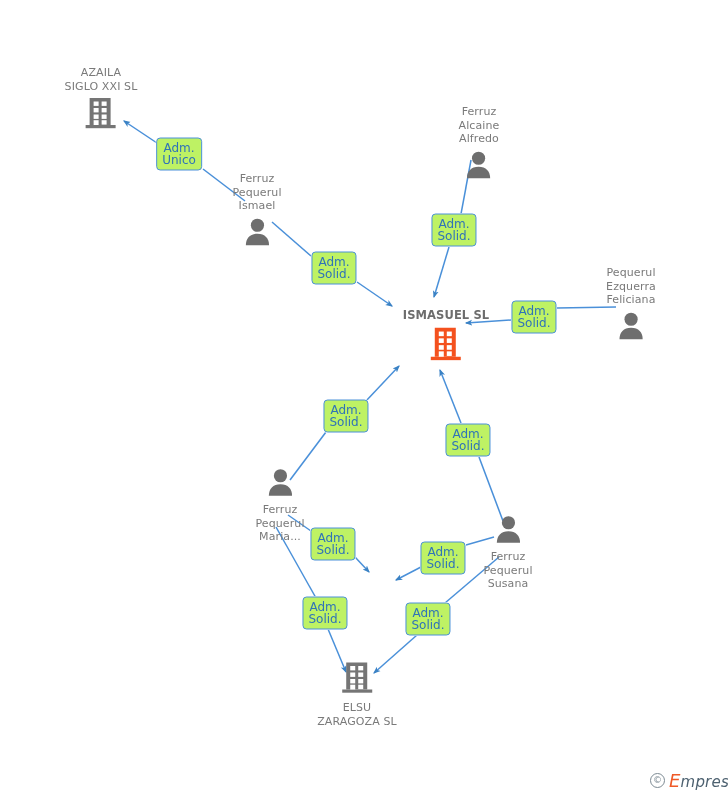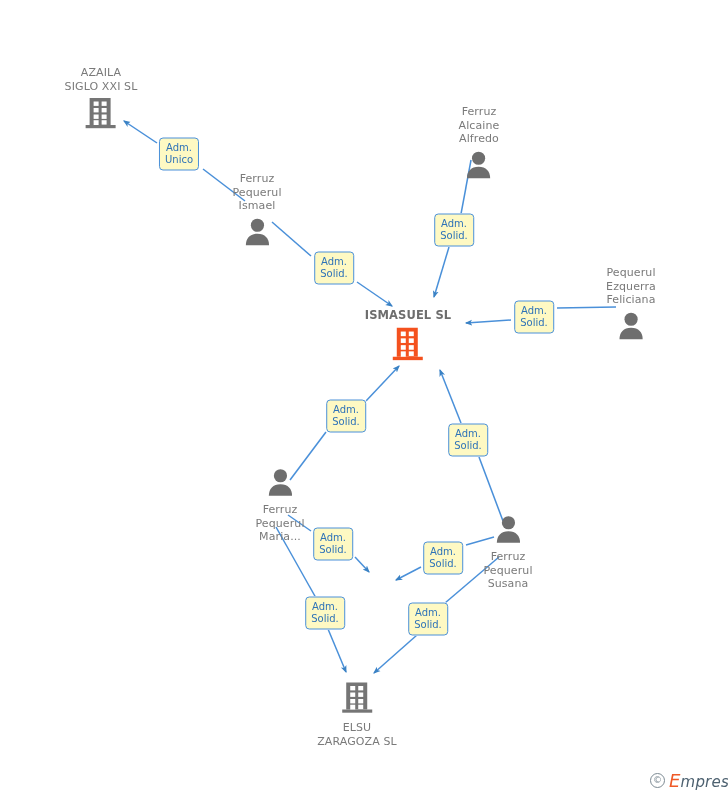--- a/index.html
+++ b/index.html
@@ -46,23 +46,23 @@
     color: #6d6d6d;
     font-weight: bold;
     font-size: 11.5px;
   }
   .edge-label {
     position: absolute;
     transform: translate(-50%, -50%);
     box-sizing: border-box;
     border: 1.4px solid #4a90d9;
     border-radius: 4px;
-    background: #fef9c3;
+    background: #bef264;
     color: #2f73b8;
-    font-size: 10px;
+    font-size: 12px;
     line-height: 12px;
     text-align: center;
     padding: 3px 5px 4px 5px;
     white-space: pre-line;
     box-shadow: 0 0 0 0.5px rgba(255,255,255,0.9);
   }
   .watermark {
     position: absolute;
     display: flex;
     align-items: center;
@@ -176,21 +176,21 @@
 Ezquerra
 Feliciana</div>
     <div class="node-icon">
       <svg width="30" height="30" viewBox="0 0 30 30">
         <circle cx="15" cy="9" r="6.6" fill="#6e6e6e"></circle>
         <path d="M15 17.5 C7.5 17.5 3.4 22.2 3.4 29 L26.6 29 C26.6 22.2 22.5 17.5 15 17.5 Z" fill="#6e6e6e"></path>
       </svg>
     </div>
   </div>
 
-  <div class="node" style="left:408px; top:337px;">
+  <div class="node" style="left:446px; top:337px;">
     <div class="node-label above center-bold">ISMASUEL SL</div>
     <div class="node-icon">
       <svg width="32" height="36" viewBox="0 0 32 36">
         <rect x="5" y="2" width="21" height="29" fill="#f4511e"></rect>
         <rect x="1" y="31" width="30" height="3.4" fill="#f4511e"></rect>
         <rect x="9" y="5.8" width="5" height="4.6" fill="#ffffff"></rect>
         <rect x="17" y="5.8" width="5" height="4.6" fill="#ffffff"></rect>
         <rect x="9" y="12.6" width="5" height="4.6" fill="#ffffff"></rect>
         <rect x="17" y="12.6" width="5" height="4.6" fill="#ffffff"></rect>
         <rect x="9" y="19.4" width="5" height="4.6" fill="#ffffff"></rect>
@@ -219,21 +219,21 @@
         <circle cx="15" cy="9" r="6.6" fill="#6e6e6e"></circle>
         <path d="M15 17.5 C7.5 17.5 3.4 22.2 3.4 29 L26.6 29 C26.6 22.2 22.5 17.5 15 17.5 Z" fill="#6e6e6e"></path>
       </svg>
     </div>
     <div class="node-label below">Ferruz
 Pequerul
 Susana</div>
   </div>
 
 
-  <div class="node" style="left:357px; top:714px;">
+  <div class="node" style="left:357px; top:694px;">
     <div class="node-icon">
       <svg width="32" height="34" viewBox="0 0 32 34">
         <rect x="5" y="2" width="21" height="27" fill="#757575"></rect>
         <rect x="1" y="29" width="30" height="3.2" fill="#757575"></rect>
         <rect x="9" y="5.5" width="5" height="4.4" fill="#ffffff"></rect>
         <rect x="17" y="5.5" width="5" height="4.4" fill="#ffffff"></rect>
         <rect x="9" y="12" width="5" height="4.4" fill="#ffffff"></rect>
         <rect x="17" y="12" width="5" height="4.4" fill="#ffffff"></rect>
         <rect x="9" y="18.5" width="5" height="4.4" fill="#ffffff"></rect>
         <rect x="17" y="18.5" width="5" height="4.4" fill="#ffffff"></rect>

